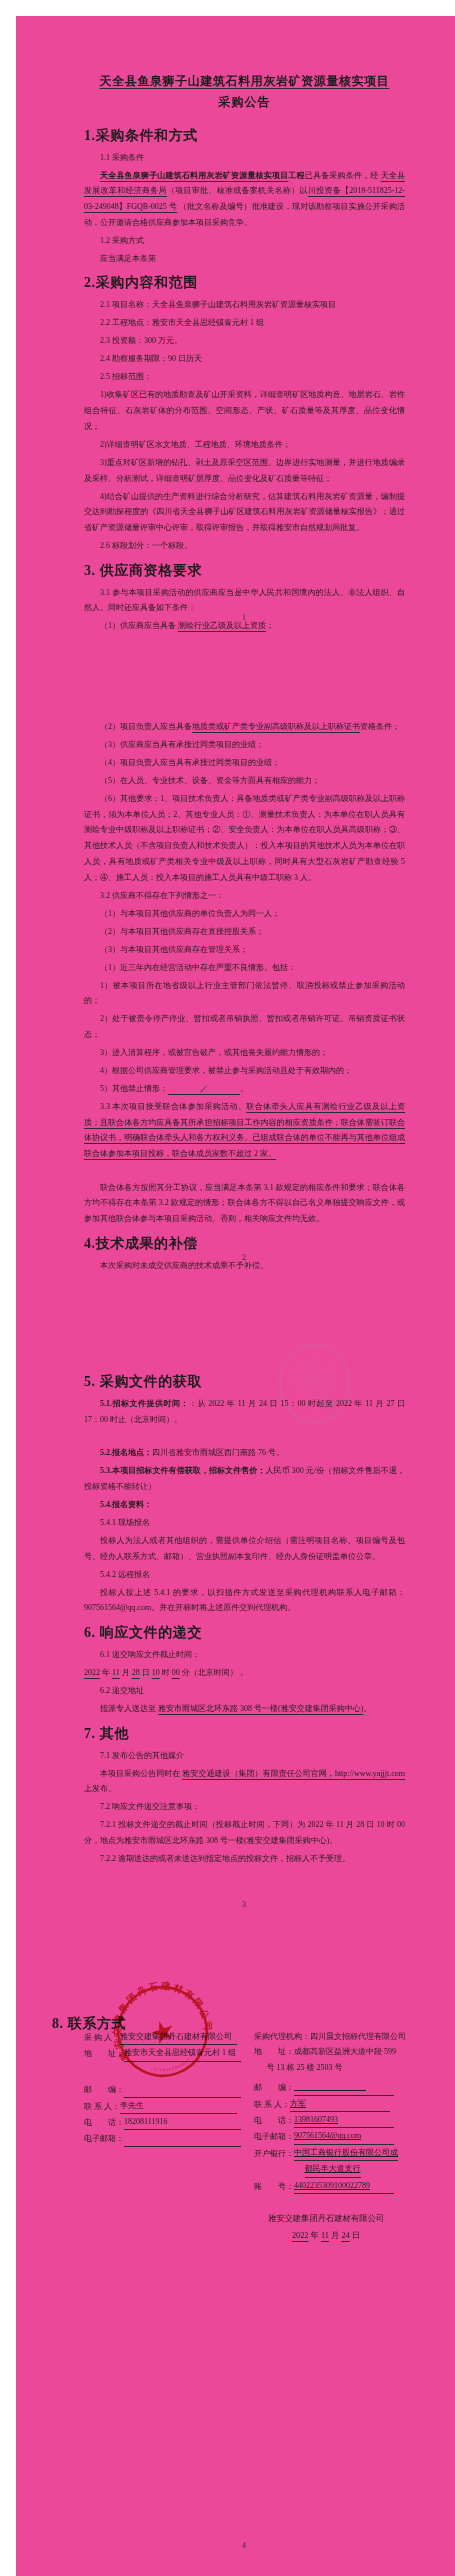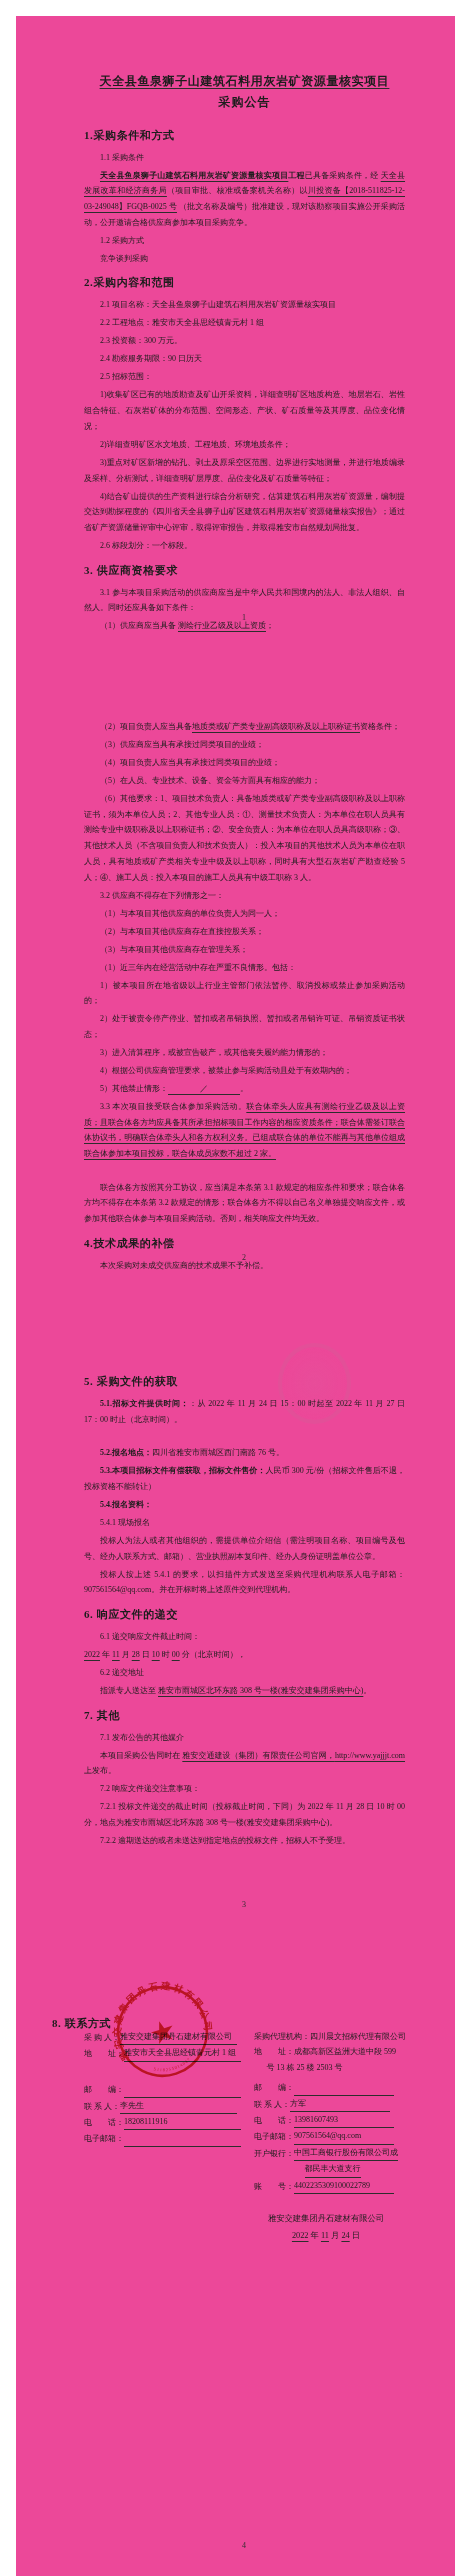--- a/index.html
+++ b/index.html
@@ -12,40 +12,40 @@
   }
   .page{position:absolute;left:0;width:456px;padding:0 67px 0 68px;}
   .page1{top:55px;}
   .page2{top:703px;}
   .page3{top:1349px;}
   .page4{top:1991px;padding-left:36px;}
 
   .title{font-size:12px;font-weight:700;text-align:center;line-height:20.5px;letter-spacing:0.6px;}
   .title .u{text-decoration-thickness:1.1px;}
   .subtitle{font-size:12px;font-weight:700;text-align:center;line-height:20.5px;margin-bottom:13.7px;letter-spacing:1.1px;}
-  .h{font-size:11px;font-weight:700;line-height:19px;margin:6.8px 0 5.1px;letter-spacing:0.6px;}
+  .h{font-size:14px;font-weight:700;line-height:19px;margin:6.8px 0 5.1px;letter-spacing:0.6px;}
   .p{font-size:8px;line-height:15.7px;margin:0 0 2.3px;text-align:justify;text-justify:inter-character;}
   .ind{text-indent:2em;}
   .gap{margin-top:18px;}
   .u{text-decoration:underline;text-underline-offset:2.8px;text-decoration-thickness:0.6px;text-decoration-color:#2d2d2d;}
   .b{font-weight:700;}
 
   .pn{position:absolute;left:0;width:456px;text-align:center;font-size:8px;color:#2f2f2f;}
   .pn1{top:597px;}.pn2{top:1237px;}.pn3{top:1884px;}.pn4{top:2525px;}
 
   
   .ccol{position:absolute;font-size:8px;}
   .ccol.left{left:68px;top:2013px;width:171px;}
   .ccol.right{left:238px;top:2013px;width:157px;}
   .crow{line-height:15.4px;white-space:nowrap;}
   .clabel{display:inline-block;}
   .cval{display:inline-block;vertical-align:bottom;}
   .cval.uv{border-bottom:0.6px solid #2d2d2d;}
   .ccol.left .cval.uv{min-width:117px;}
-  .ccol.right .cval.uv{min-width:100px;}
+  .ccol.right .cval.uv{min-width:100px;text-decoration:underline;}
   .ccol.left .crow:nth-child(3){margin-top:19.4px;}
   .ccol.right .crow:nth-child(4){margin-top:4px;}
   .ccol.right .crow:nth-child(3) .cval{padding-left:12.5px;text-align:right;}
   .crow.center{text-align:center;}
   .crow.center .cval.uv{min-width:0;}
 
   
   .sig{position:absolute;left:223px;top:2195px;width:174px;text-align:center;font-size:8.3px;line-height:16.5px;}
 
   
@@ -66,21 +66,21 @@
   <div class="ghost"></div>
 
   <div id="pages-root">
       <div class="page page1">
         <div class="title"><span class="b u">天全县鱼泉狮子山建筑石料用灰岩矿资源量核实项目</span></div>
         <div class="subtitle"><span class="b ">采购公告</span></div>
         <div class="h"><span class="">1.采购条件和方式</span></div>
         <div class="p ind"><span class="">1.1 采购条件</span></div>
         <div class="p ind"><span class="b u">天全县鱼泉狮子山建筑石料用灰岩矿资源量核实项目</span><span class="b ">工程</span><span class="">已具备采购条件，经 </span><span class="u">天全县发展改革和经济商务局</span><span class="">（项目审批、核准或备案机关名称）以</span><span class="u">川投资备【2018-511825-12-03-249048】FGQB-0025 号</span><span class=""> （批文名称及编号）批准建设，现对该勘察项目实施公开采购活动，公开邀请合格供应商参加本项目采购竞争。</span></div>
         <div class="p ind"><span class="">1.2 采购方式</span></div>
-        <div class="p ind"><span class="">竞争谈判采购</span></div>
+        <div class="p ind"><span class="">应当满足本条第</span></div>
         <div class="h"><span class="">2.采购内容和范围</span></div>
         <div class="p ind"><span class="">2.1 项目名称：天全县鱼泉狮子山建筑石料用灰岩矿资源量核实项目</span></div>
         <div class="p ind"><span class="">2.2 工程地点：雅安市天全县思经镇青元村 1 组</span></div>
         <div class="p ind"><span class="">2.3 投资额：300 万元。</span></div>
         <div class="p ind"><span class="">2.4 勘察服务期限：90 日历天</span></div>
         <div class="p ind"><span class="">2.5 招标范围：</span></div>
         <div class="p ind"><span class="">1)收集矿区已有的地质勘查及矿山开采资料，详细查明矿区地质构造、地层岩石、岩性组合特征、石灰岩矿体的分布范围、空间形态、产状、矿石质量等及其厚度、品位变化情况；</span></div>
         <div class="p ind"><span class="">2)详细查明矿区水文地质、工程地质、环境地质条件；</span></div>
         <div class="p ind"><span class="">3)重点对矿区新增的钻孔、剥土及原采空区范围、边界进行实地测量，并进行地质编录及采样、分析测试，详细查明矿层厚度、品位变化及矿石质量等特征；</span></div>
         <div class="p ind"><span class="">4)结合矿山提供的生产资料进行综合分析研究，估算建筑石料用灰岩矿资源量，编制提交达到勘探程度的《四川省天全县狮子山矿区建筑石料用灰岩矿资源储量核实报告》；通过省矿产资源储量评审中心评审，取得评审报告，并取得雅安市自然规划局批复。</span></div>
@@ -113,20 +113,21 @@
       </div>
       <div class="pn pn2">2</div>
       <div class="page page3">
         <div class="h"><span class="">5. 采购文件的获取</span></div>
         <div class="p ind"><span class="b ">5.1.</span><span class="b ">招标文件提供时间：</span><span class="">：从 2022 年 11 月 24 日 15：00 时起至 2022 年 11 月 27 日 17：00 时止（北京时间）。</span></div>
         <div class="p ind gap"><span class="b ">5.2.</span><span class="b ">报名地点：</span><span class="">四川省雅安市雨城区西门南路 76 号。</span></div>
         <div class="p ind"><span class="b ">5.3.</span><span class="b ">本项目招标文件有偿获取，招标文件售价：</span><span class="">人民币 300 元/份（招标文件售后不退，投标资格不能转让）</span></div>
         <div class="p ind"><span class="b ">5.4.</span><span class="b ">报名资料：</span></div>
         <div class="p ind"><span class="">5.4.1 现场报名</span></div>
         <div class="p ind"><span class="">投标人为法人或者其他组织的，需提供单位介绍信（需注明项目名称、项目编号及包号、经办人联系方式、邮箱）、营业执照副本复印件、经办人身份证明盖单位公章。</span></div>
+        <div class="p ind"><span class="">5.4.2 远程报名</span></div>
         <div class="p ind"><span class="">投标人按上述 5.4.1 的要求，以扫描件方式发送至采购代理机构联系人电子邮箱：907561564@qq.com。并在开标时将上述原件交到代理机构。</span></div>
         <div class="h"><span class="">6. 响应文件的递交</span></div>
         <div class="p ind"><span class="">6.1 递交响应文件截止时间：</span></div>
         <div class="p"><span class="u">2022</span><span class=""> 年 </span><span class="u">11</span><span class=""> 月 </span><span class="u">28</span><span class=""> 日 </span><span class="u">10</span><span class=""> 时 </span><span class="u">00</span><span class=""> 分（北京时间），</span></div>
         <div class="p ind"><span class="">6.2 递交地址</span></div>
         <div class="p ind"><span class="">指派专人送达至 </span><span class="u">雅安市雨城区北环东路 308 号一楼(雅安交建集团采购中心)</span><span class="">。</span></div>
         <div class="h"><span class="">7. 其他</span></div>
         <div class="p ind"><span class="">7.1 发布公告的其他媒介</span></div>
         <div class="p ind"><span class="">本项目采购公告同时在 </span><span class="u">雅安交通建设（集团）有限责任公司官网，</span><span class="u">http://www.yajjjt.com</span><span class=""> 上发布。</span></div>
         <div class="p ind"><span class="">7.2 响应文件递交注意事项：</span></div>

